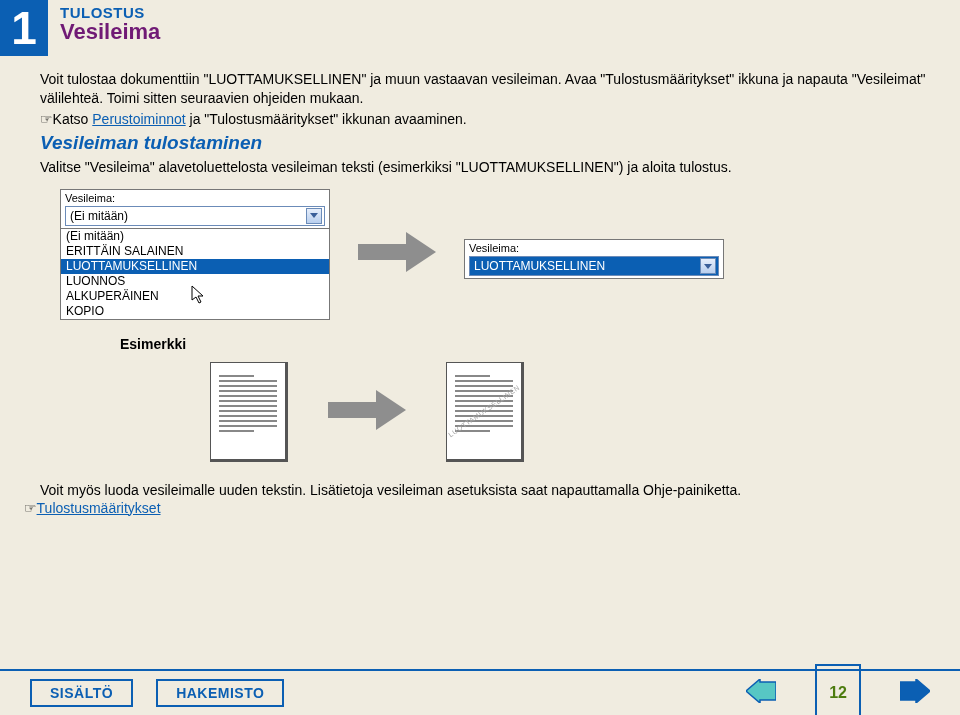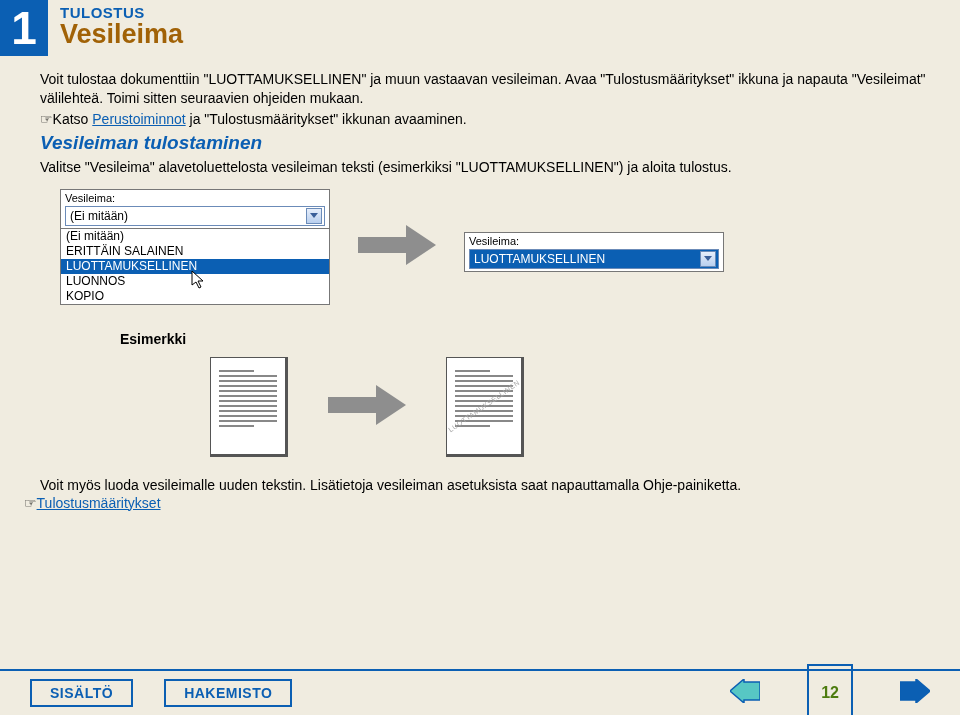--- a/index.html
+++ b/index.html
@@ -28,23 +28,23 @@
     margin-right: 12px;
   }
   .header-text { padding-top: 4px; }
   .kicker {
     color: #0b5fb3;
     font-weight: bold;
     font-size: 15px;
     letter-spacing: 0.5px;
   }
   .title {
-    color: #a16207;
-    font-weight: bold;
-    font-size: 27px;
+    color: #701a75;
+    font-weight: bold;
+    font-size: 22px;
     line-height: 1;
     text-align: right;
   }
   .content {
     padding: 14px 32px 0 40px;
     font-size: 14px;
     color: #000;
   }
   .para { margin-bottom: 2px; line-height: 1.35; }
   .hand { font-family: serif; }
@@ -54,21 +54,21 @@
     font-style: italic;
     font-weight: bold;
     font-size: 19px;
     margin: 0 0 4px 0;
   }
   
   .dropzone {
     display: flex;
     align-items: center;
     gap: 28px;
-    margin: 12px 0 26px 60px;
+    margin: 12px 0 16px 60px;
   }
   .dd {
     background: #fff;
     border: 1px solid #777;
     font-size: 12px;
     width: 270px;
   }
   .dd-label { font-size: 11px; padding: 2px 4px 0 4px; background:#fff; }
   .dd-select {
     border: 1px solid #6b8bb8;
@@ -129,21 +129,21 @@
   .link2 { font-size: 14px; margin-left: 24px; }
   
   .footer {
     position: absolute;
     left: 0; right: 0; bottom: 0;
     height: 46px;
     border-top: 2px solid #0b5fb3;
     display: flex;
     align-items: center;
     padding: 0 30px;
-    gap: 31px;
+    gap: 23px;
   }
   .fbtn {
     border: 2px solid #0b5fb3;
     color: #0b5fb3;
     background: #f0ece0;
     font-weight: bold;
     font-size: 14px;
     padding: 4px 18px;
     letter-spacing: 0.5px;
     cursor: pointer;
@@ -190,20 +190,21 @@
         <svg viewBox="0 0 10 6">
             <path d="M0 0 L10 0 L5 6 Z" fill="#3a5f99"></path>
           </svg>
       </span>
     </div>
     <div class="dd-list">
       <div class="dd-item">(Ei mitään)</div>
       <div class="dd-item">ERITTÄIN SALAINEN</div>
       <div class="dd-item sel">LUOTTAMUKSELLINEN</div>
       <div class="dd-item">LUONNOS</div>
+      <div class="dd-item">ALKUPERÄINEN</div>
       <div class="dd-item">KOPIO</div>
     </div>
     <div class="cursor">
       <svg viewBox="0 0 16 20">
           <path d="M1 1 L1 15 L5 12 L8 18 L10 17 L7 11 L12 11 Z" fill="#fff" stroke="#000"></path>
         </svg>
     </div>
   </div>
 
   <div class="arrow">

